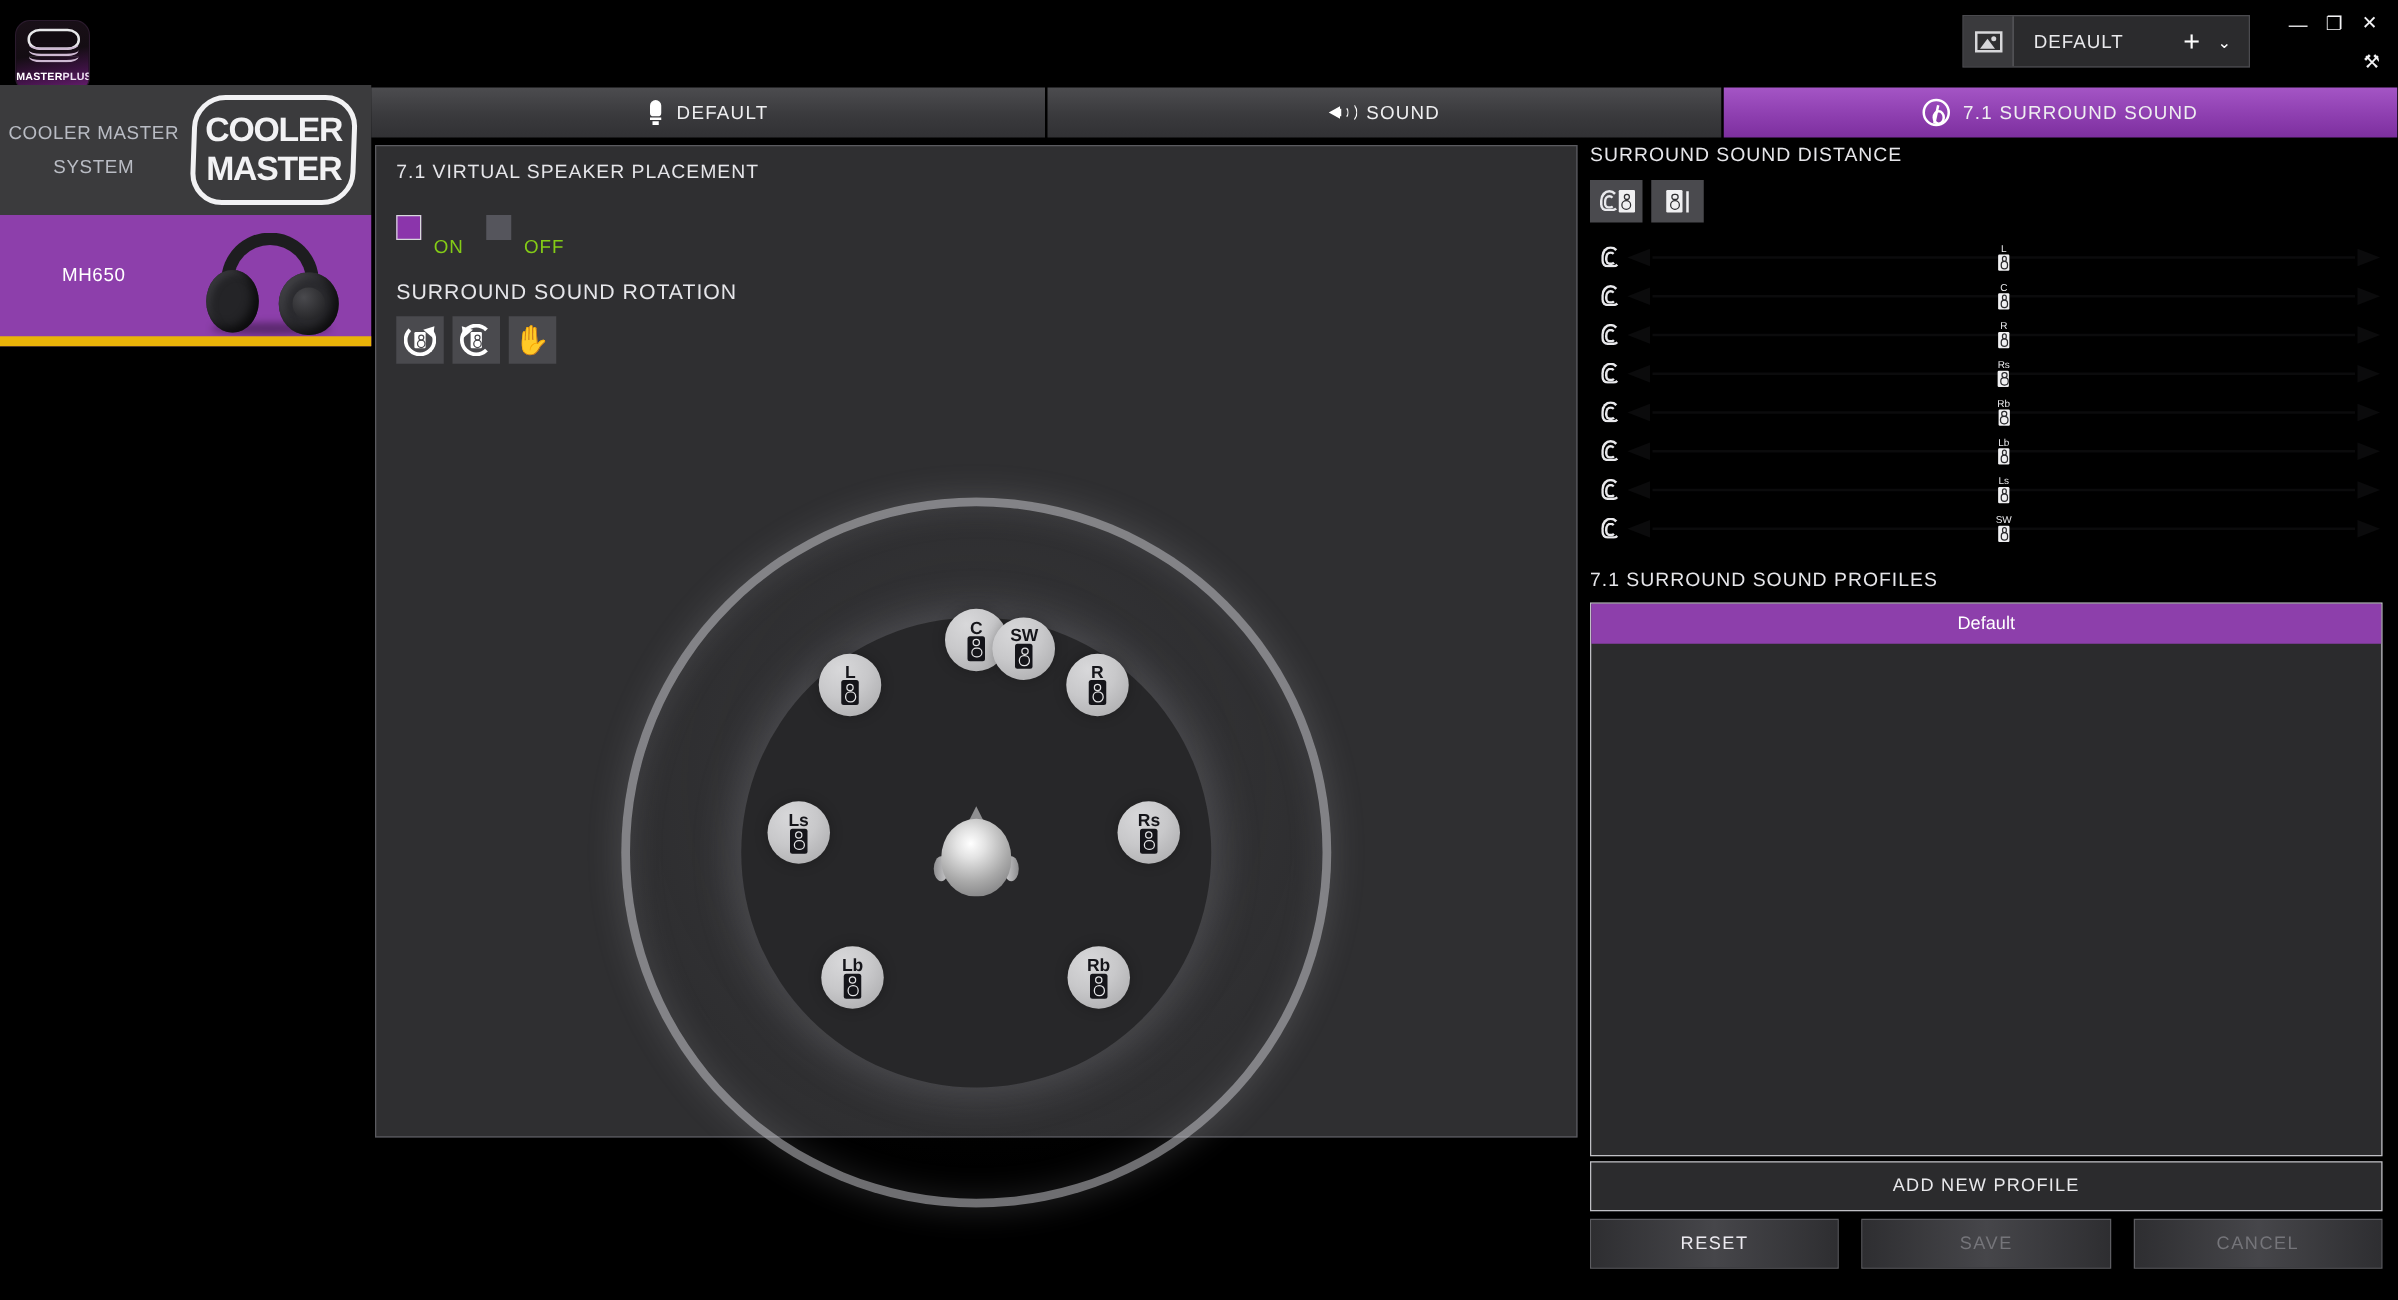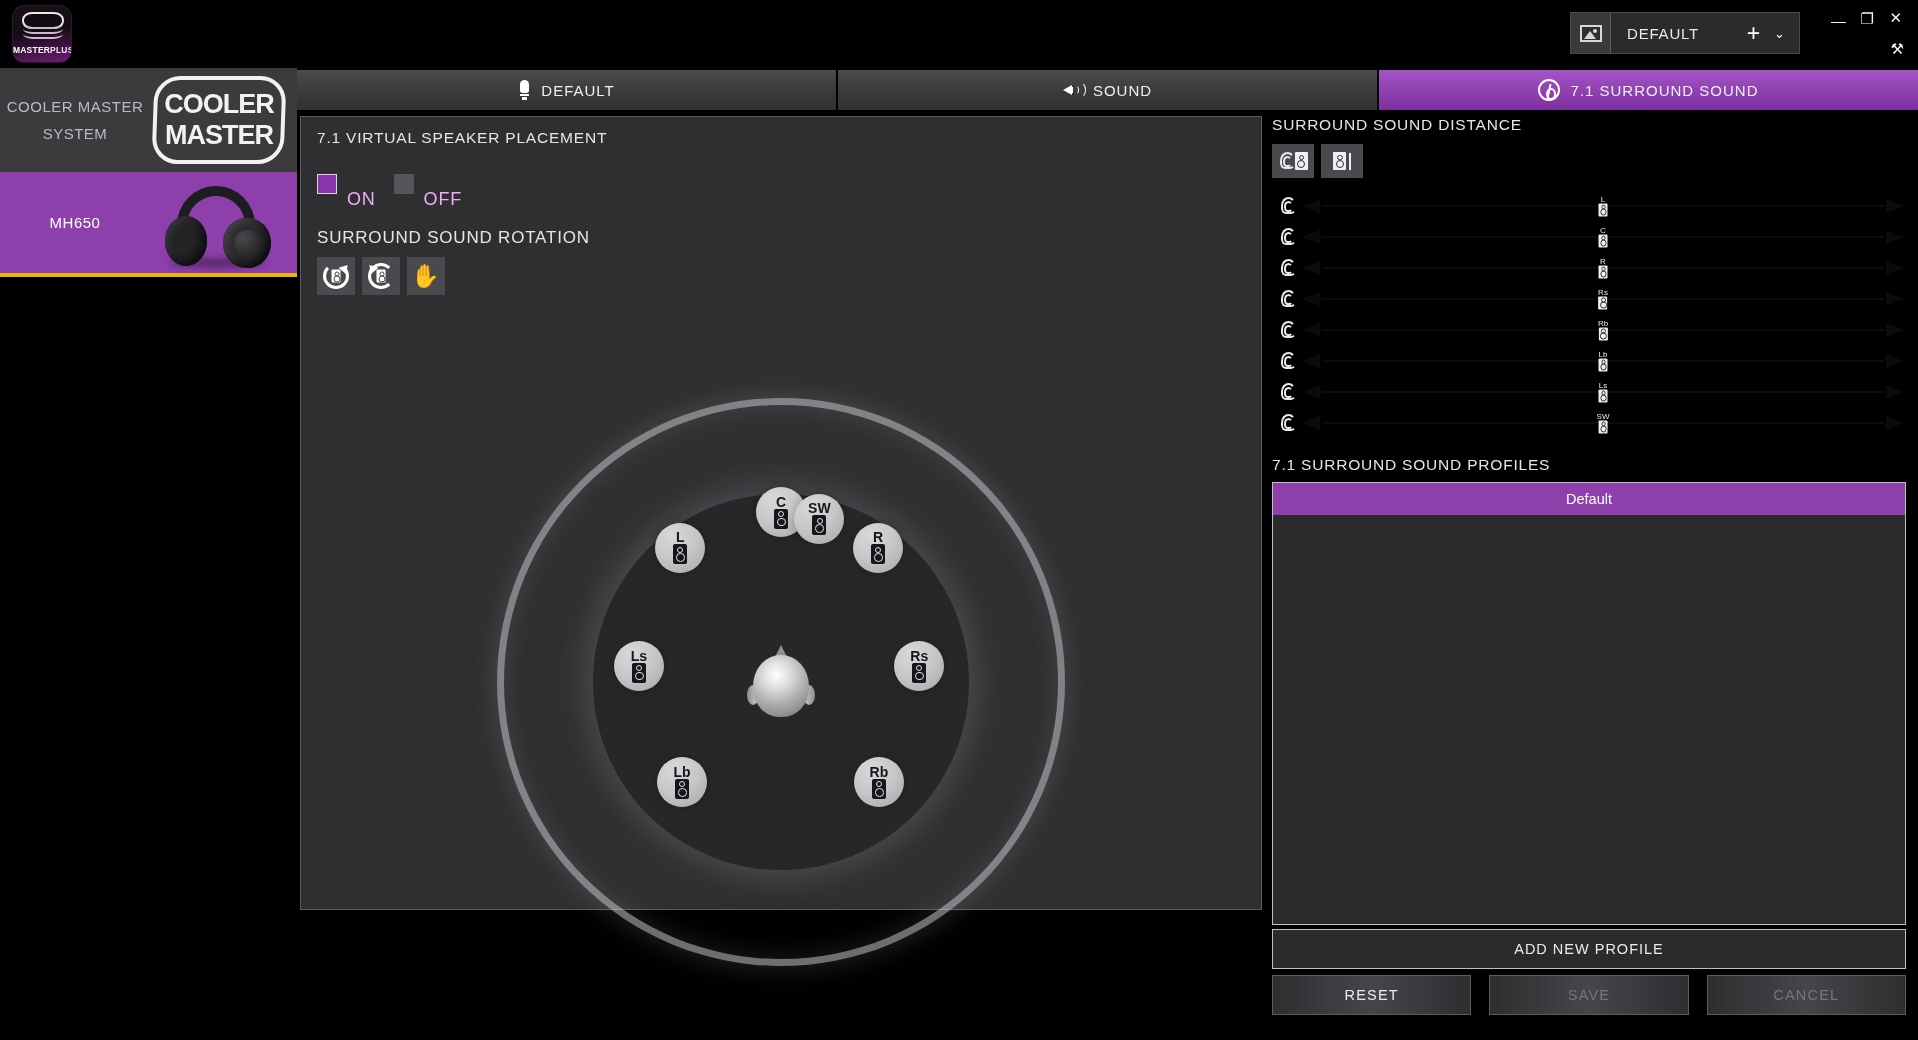--- a/index.html
+++ b/index.html
@@ -7,21 +7,21 @@
     width: 1918px; height: 1040px;
     background: #000;
     font-family: "Liberation Sans", sans-serif;
     overflow: hidden;
   }
   .app { position: relative; width: 1918px; height: 1040px; background: #000; }
 
   
   .topbar { position: absolute; left: 0; top: 0; width: 1918px; height: 68px; background: #000; }
   .logo-tile {
-    position: absolute; left: 12px; top: 5px; width: 60px; height: 58px;
+    position: absolute; left: 12px; top: 16px; width: 60px; height: 58px;
     border-radius: 12px;
     background: linear-gradient(170deg,#1a1018 0%,#140d13 45%,#3d1243 72%,#6d1f76 100%);
     border: 1px solid #2a1a2c;
     overflow: hidden;
   }
   .logo-disc { position: absolute; left: 9px; top: 6px; width: 42px; height: 26px; }
   .logo-disc .top {
     position: absolute; left: 0; top: 0; width: 42px; height: 17px;
     border: 2px solid #e8e8ea; border-radius: 10px/8px; background: #120b11;
   }
@@ -62,21 +62,21 @@
   .sb-brand-text { width: 150px; text-align: center; color: #b9bcc4; font-size: 15px; line-height: 27px; letter-spacing: .5px; }
   .cm-logo { position: absolute; right: 12px; top: 8px; width: 132px; height: 88px; }
   .cm-hex {
     position: absolute; inset: 0; border: 4px solid #f2f2f4; border-radius: 26px;
     transform: skewX(-2deg);
   }
   .cm-words { position: absolute; inset: 0; display:flex; flex-direction:column; justify-content:center; align-items:center;
     color:#f2f2f4; font-weight:800; font-size:27px; line-height:31px; letter-spacing:-1px; font-family:"Liberation Sans", sans-serif;}
   .sb-device {
     position: relative; width: 297px; height: 105px; background: #8d3fab;
-    border-bottom: 4px solid #eab308; display: flex; align-items: center; overflow:hidden;
+    border-bottom: 8px solid #eab308; display: flex; align-items: center; overflow:hidden;
   }
   .sb-device-name { width: 150px; text-align: center; color: #fff; font-size: 15px; letter-spacing: .5px; }
   .hp { position:absolute; right: 26px; top: 14px; width: 108px; height: 80px; }
   .hp-band { position:absolute; left:14px; top:0; width:78px; height:46px; border:10px solid #1d1d1f;
     border-bottom: none; border-radius: 42px 42px 0 0; }
   .hp-cupL { position:absolute; left:2px; top:30px; width:42px; height:50px; background:#242427; border-radius:22px/26px;
     box-shadow: inset -5px -4px 8px #0c0c0d, inset 3px 3px 6px #3a3a3e;}
   .hp-cupR { position:absolute; right:0px; top:32px; width:48px; height:50px; background:#2b2b2f; border-radius:24px/26px;
     box-shadow: inset -5px -4px 9px #0c0c0d, inset 4px 3px 7px #454549;}
   .hp-cupR::after{content:"";position:absolute;left:11px;top:12px;width:26px;height:26px;border-radius:50%;
@@ -110,21 +110,21 @@
     border:2px solid #fff;border-radius:50%;}
 
   
   .main { position: absolute; left: 300px; top: 116px; width: 962px; height: 794px;
     background: #2f2f31; border: 1px solid #5b5b60; }
   .m-title { color: #e6e6ea; font-size: 15.5px; letter-spacing: .8px; padding: 12px 0 0 16px; }
   .onoff { display: flex; align-items: center; gap: 10px; padding: 10px 0 0 16px; }
   .sw-box { width: 20px; height: 20px; }
   .sw-on { background: #8b35ab; border: 1px solid #d8d8dc; }
   .sw-off { background: #55555c; }
-  .onoff-lbl { color: #f0abfc; font-size: 18px; letter-spacing: .8px; margin-right: 8px; margin-top: 32px; }
+  .onoff-lbl { color: #84cc16; font-size: 15px; letter-spacing: .8px; margin-right: 8px; margin-top: 32px; }
   .m-title2 { color: #e6e6ea; font-size: 17px; letter-spacing: .8px; padding: 18px 0 0 16px; }
   .rot-row { display: flex; gap: 7px; padding: 9px 0 0 16px; }
   .rot-btn { width: 38px; height: 38px; background: #4a4a4e; display: flex; align-items: center; justify-content: center; }
 
   .rot-ico { position: relative; width: 26px; height: 26px; }
   .rot-ring { position:absolute; inset:0; border:3px solid #fff; border-radius:50%; border-top-color: transparent; }
   .rot-ring.l { border-top-color:#fff; border-right-color: transparent;}
   .rot-arrow { position:absolute; width:0;height:0;border-left:5px solid transparent;border-right:5px solid transparent;}
   .rot-arrow.r { right:-1px; top:1px; border-bottom:8px solid #fff; transform: rotate(40deg); }
   .rot-arrow.l { left:-1px; top:1px; border-bottom:8px solid #fff; transform: rotate(-40deg); }

